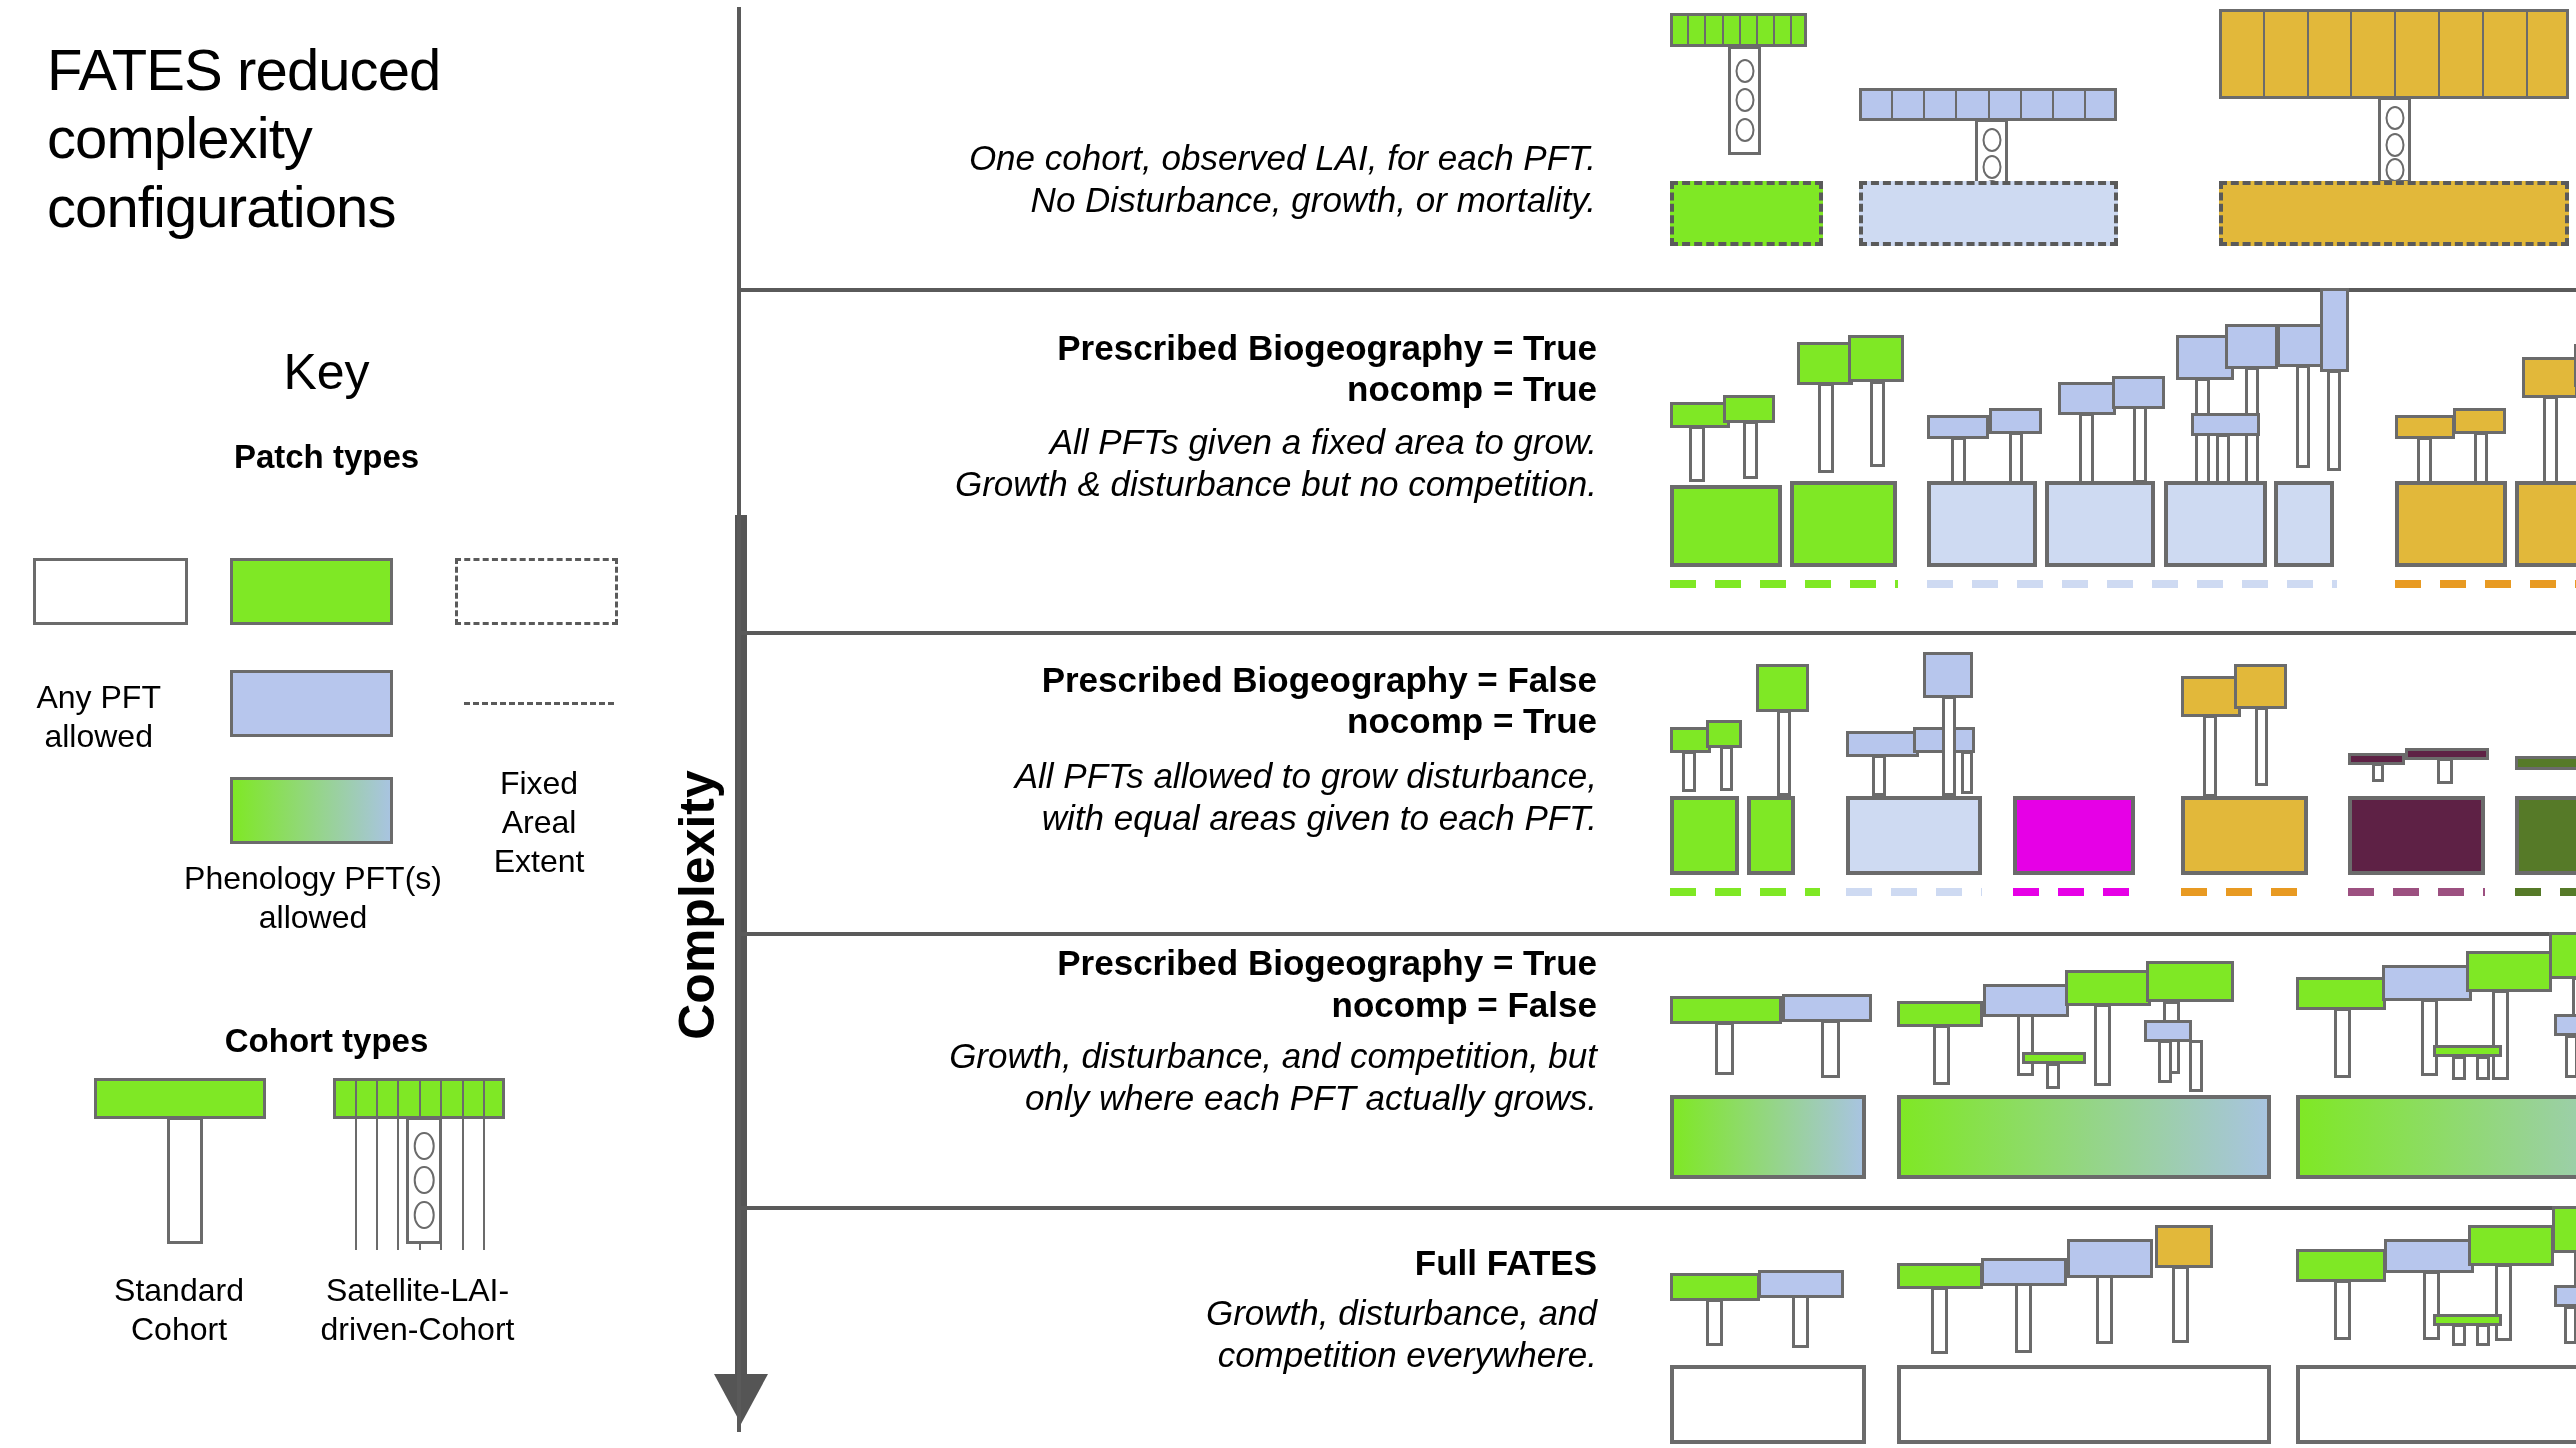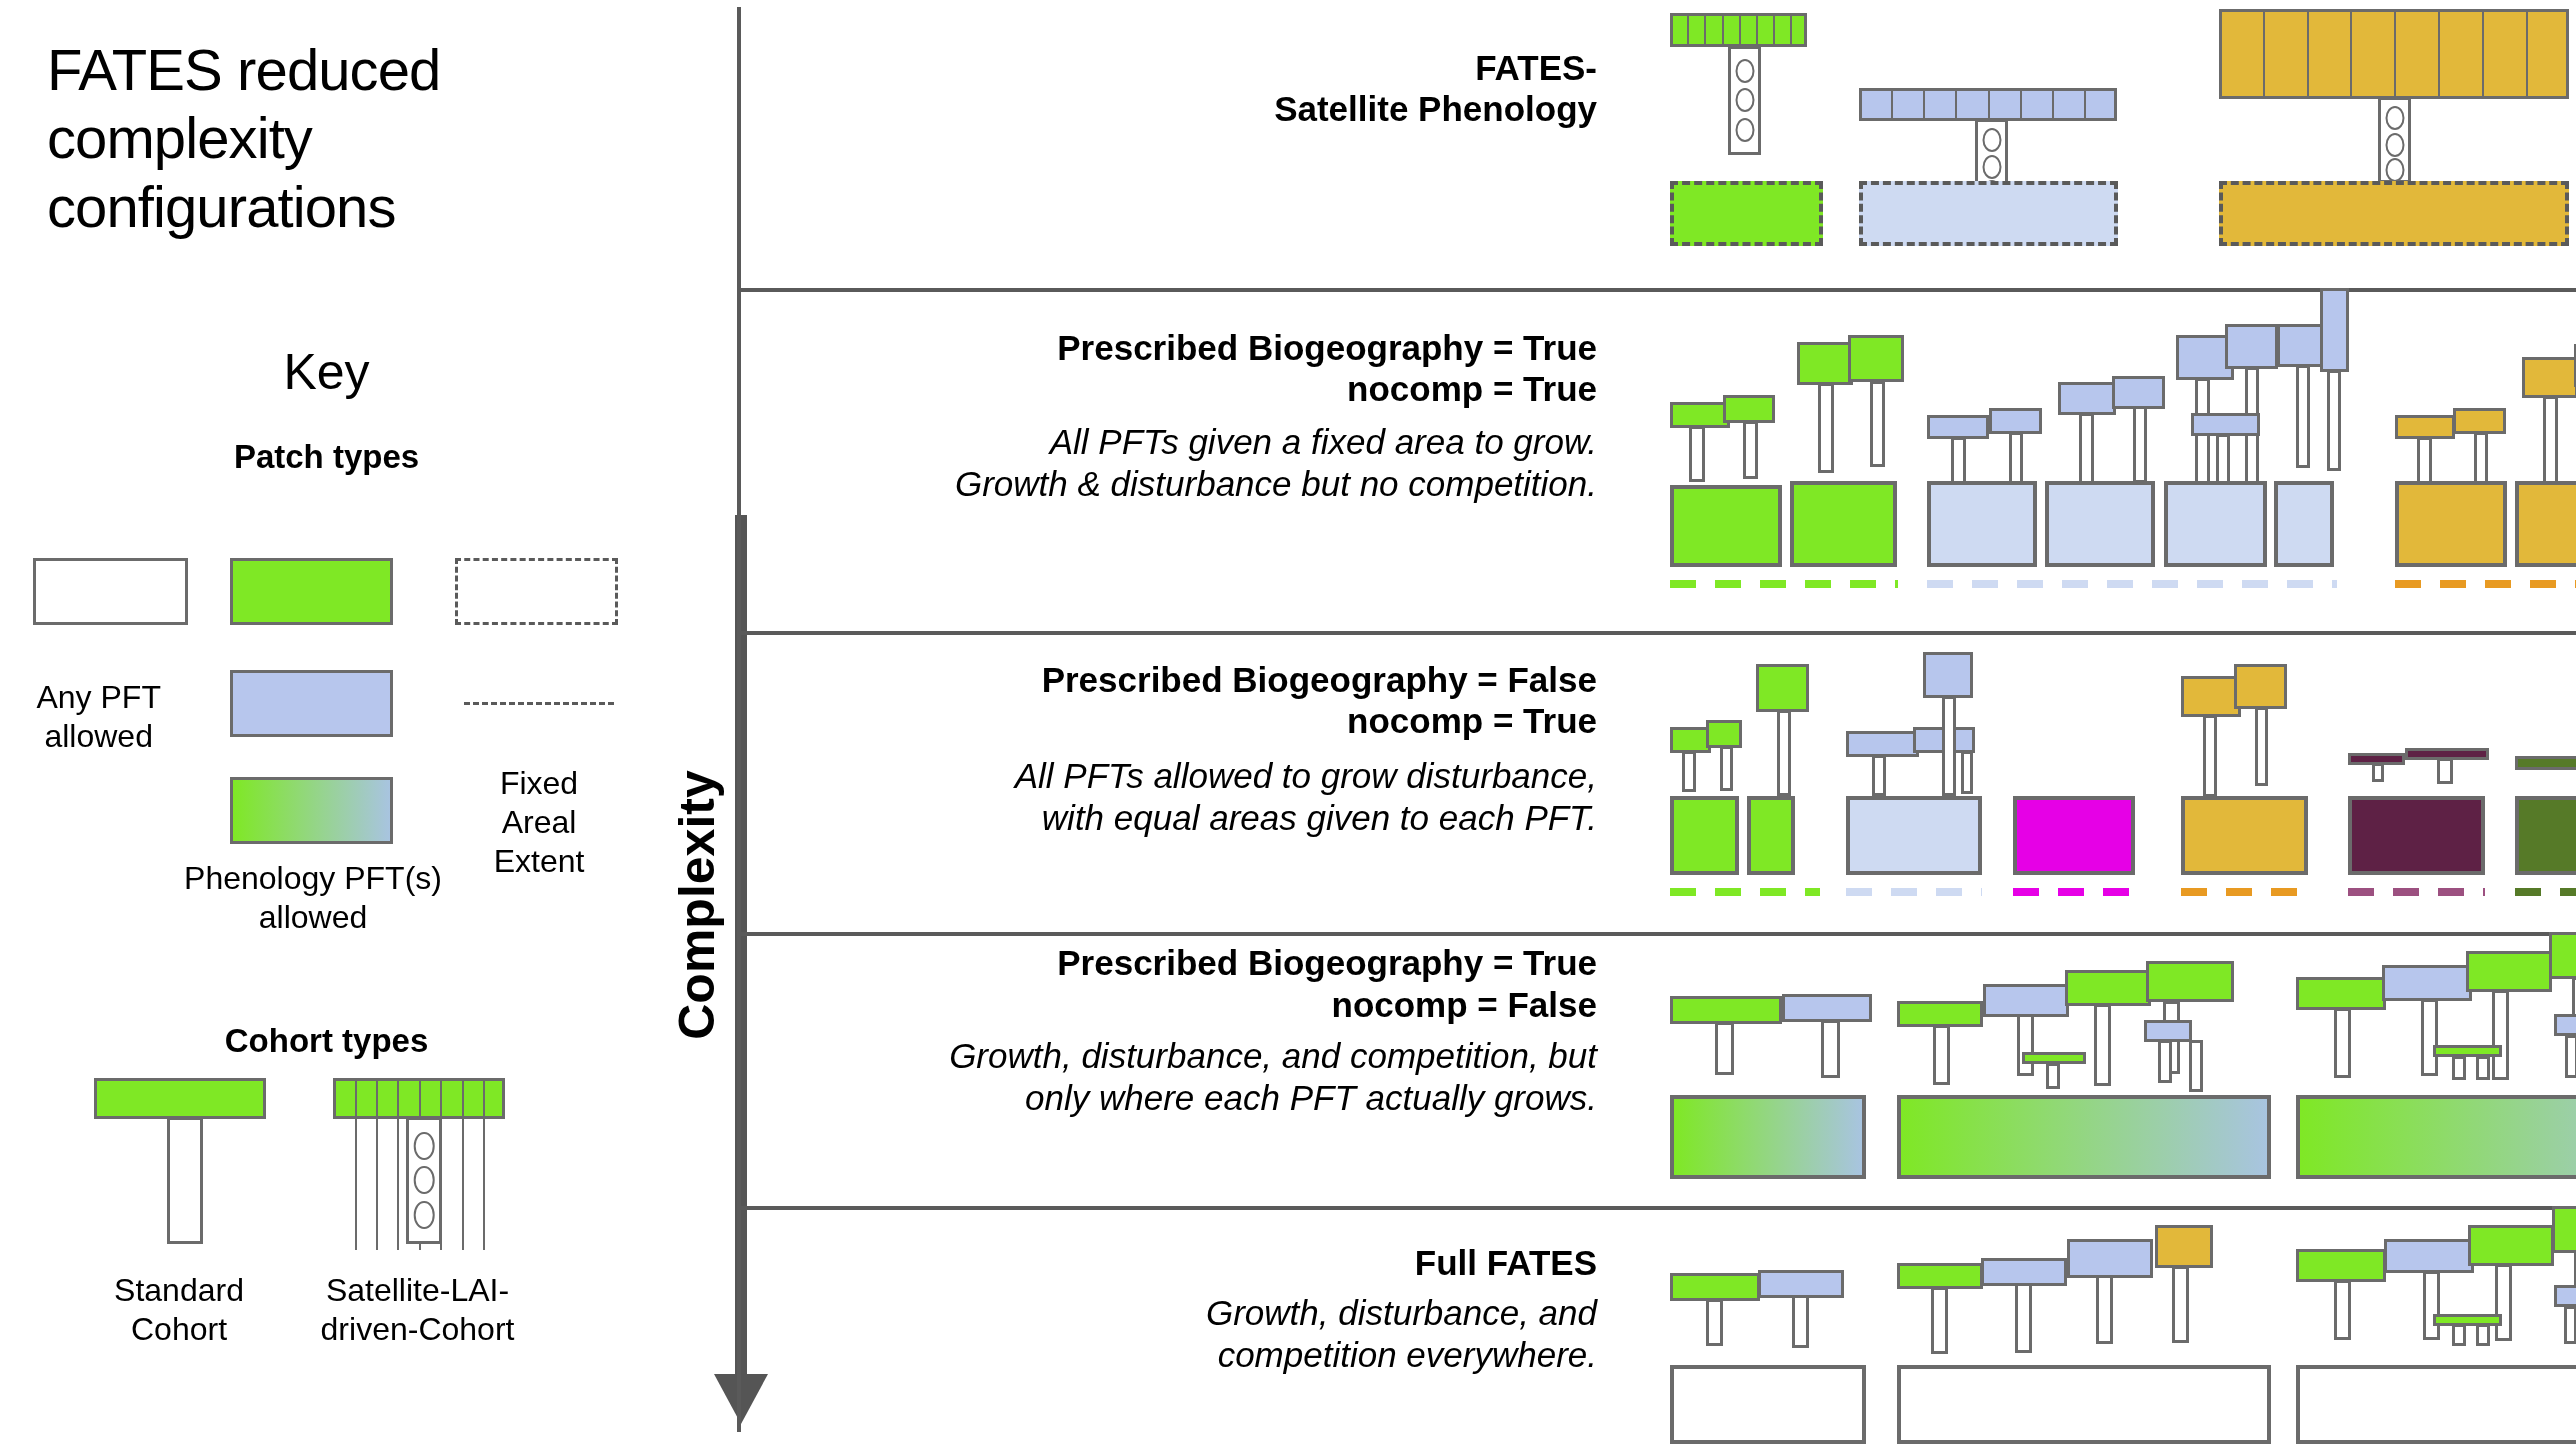--- a/index.html
+++ b/index.html
@@ -104,22 +104,22 @@
   </div>
 
   <div id="vrule"></div>
 
   <div class="rowsep" style="top:288px;width:1838px;"></div>
   <div class="rowsep" style="top:631px;width:1838px;"></div>
   <div class="rowsep" style="top:932px;width:1838px;"></div>
   <div class="rowsep" style="top:1206px;width:1838px;"></div>
 
   <div class="row" style="top:0;height:288px;">
-    <div class="rowtext rt-bold" style="left:52px;top:47px;width:807px;white-space:pre-line;">FATES-
-Satellite Phenology</div>
+    <div class="rowtext rt-ital" style="left:17px;top:137px;width:841px;white-space:pre-line;">One cohort, observed LAI, for each PFT.
+No Disturbance, growth, or mortality.</div>
 
     <div class="stand" style="left:932px;top:8.6px;width:258px;height:275px;">
       <div class="canopy" style="left:0;top:4.3px;width:137px;height:34px;background:#7FE825;"></div>
       <div class="seg" style="left:17px;top:4.3px;height:34px;"></div>
         <div class="seg" style="left:34px;top:4.3px;height:34px;"></div>
       <div class="seg" style="left:52px;top:4.3px;height:34px;"></div>
         <div class="seg" style="left:69px;top:4.3px;height:34px;"></div>
       <div class="seg" style="left:86px;top:4.3px;height:34px;"></div>
         <div class="seg" style="left:103px;top:4.3px;height:34px;"></div>
       <div class="seg" style="left:120px;top:4.3px;height:34px;"></div>

